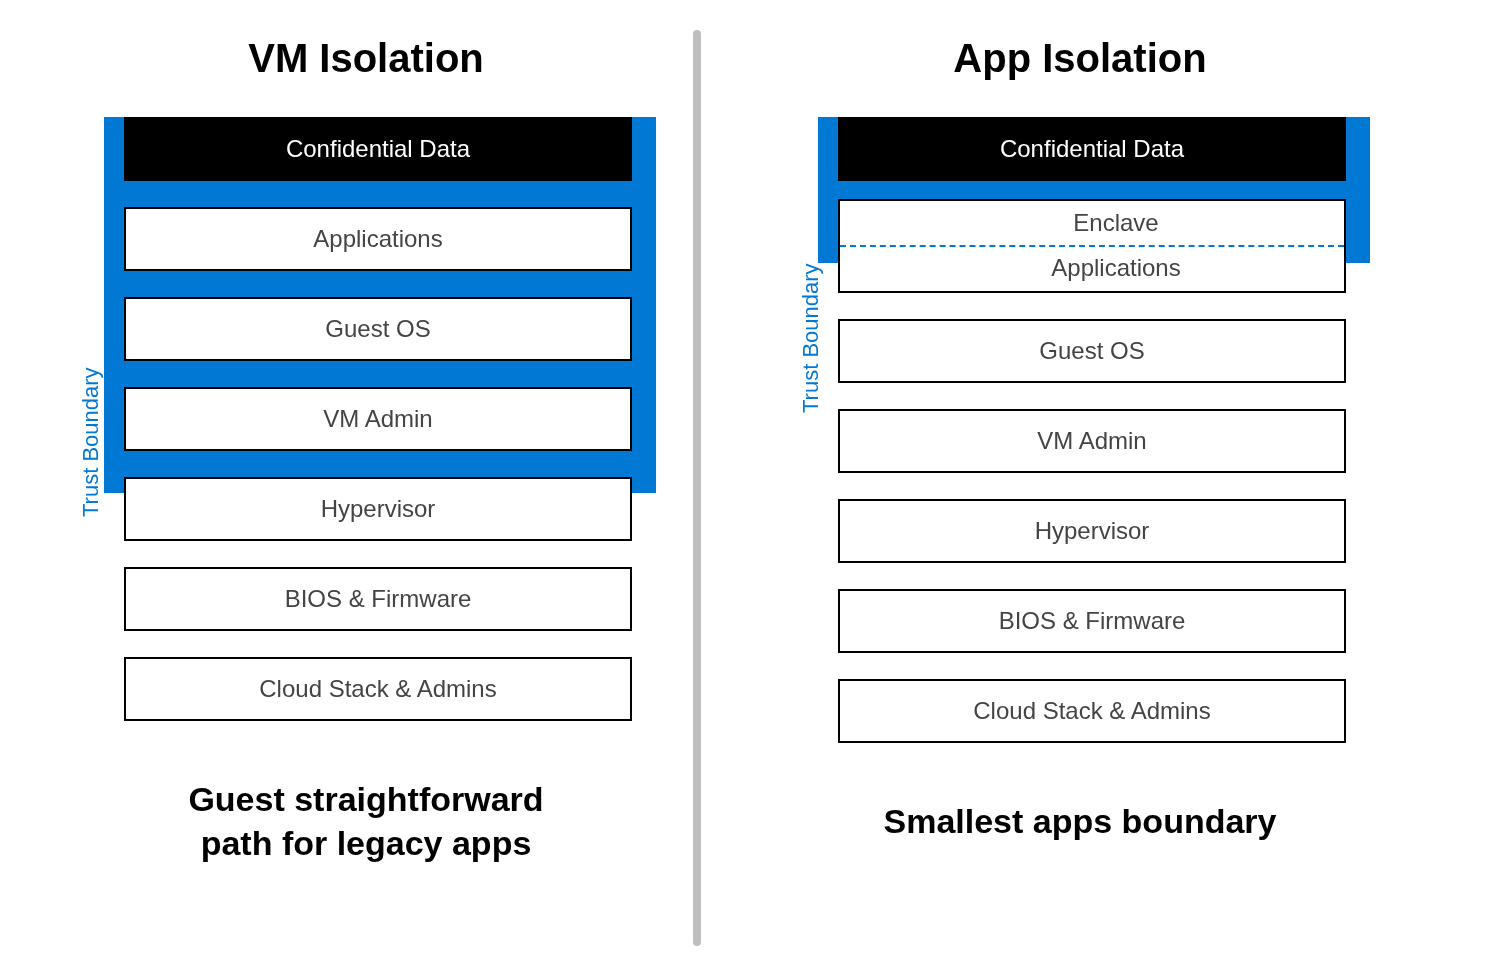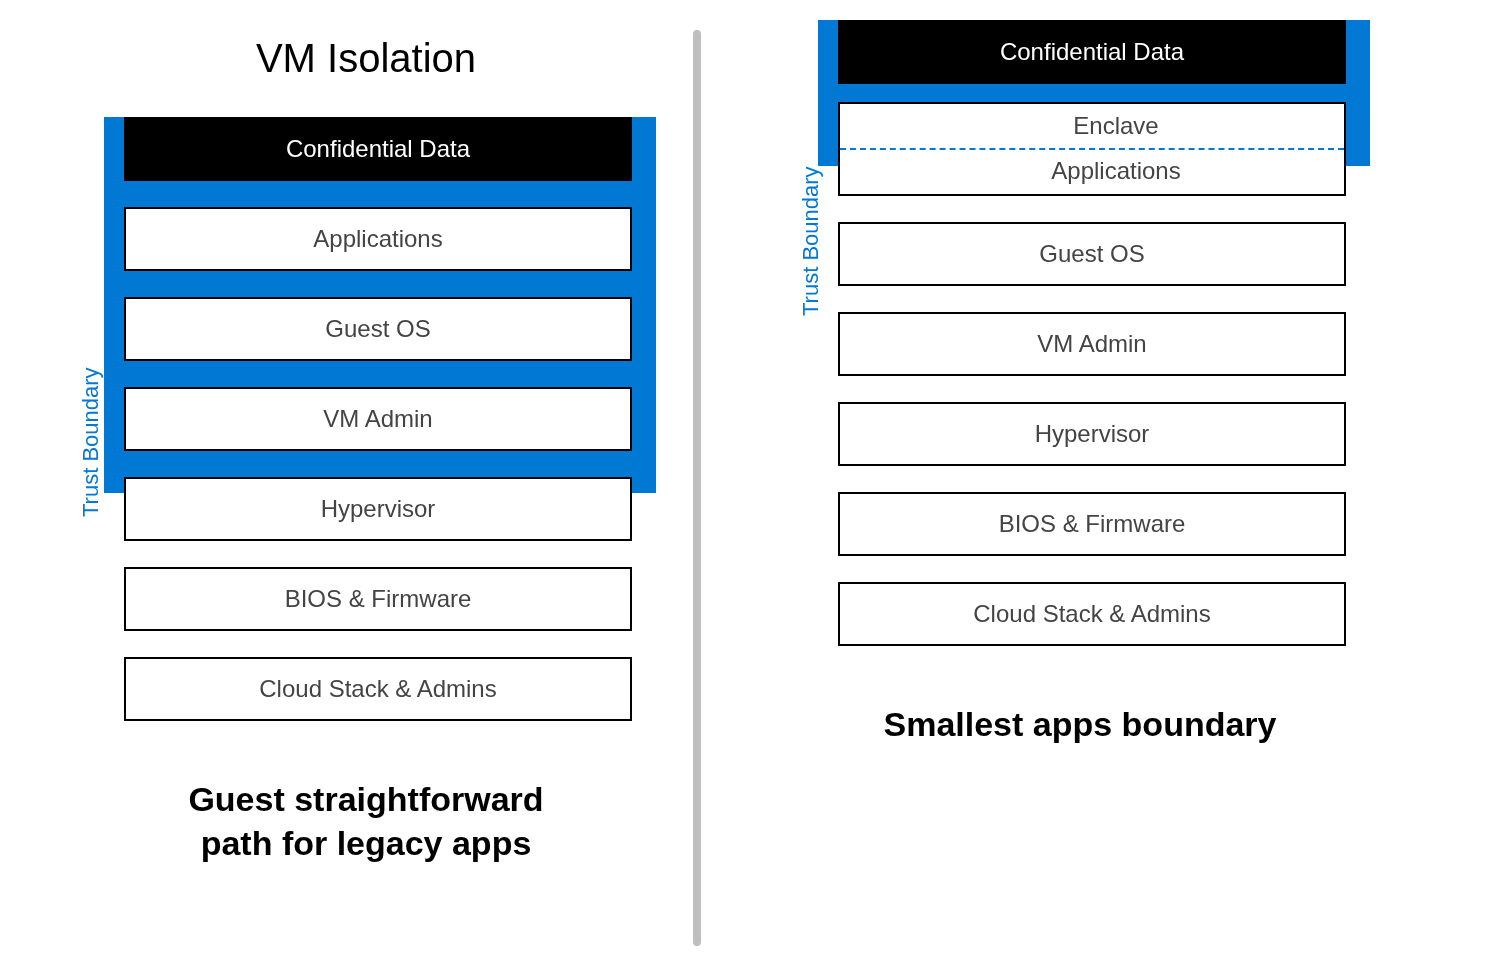--- a/index.html
+++ b/index.html
@@ -15,21 +15,21 @@
     position: absolute;
     top: 0;
     width: 640px;
   }
   .col-left { left: 46px; }
   .col-right { left: 760px; }
 
   .title {
     text-align: center;
     font-size: 40px;
-    font-weight: 400;
+    font-weight: 700;
     margin-top: 36px;
     margin-bottom: 36px;
     color: #000;
   }
 
   .trust-label {
     position: absolute;
     color: #0078D4;
     font-size: 22px;
     transform: rotate(-90deg);
@@ -135,20 +135,21 @@
       <div class="box">Cloud Stack &amp; Admins</div>
     </div>
   </div>
   <div class="caption">
     <span>Guest straightforward</span><br>
     <span>path for legacy apps</span>
   </div>
 </div>
 
 <div class="col col-right">
+  <div class="title">App Isolation</div>
   <div class="stack-wrap">
     <div class="trust-label right">Trust Boundary</div>
     <div class="blue-bg right"></div>
     <div class="stack">
       <div class="box black">Confidential Data</div>
       <div class="enclave-box">
         <div class="enclave-top">Enclave</div>
         <div class="enclave-divider"></div>
         <div class="enclave-bottom">Applications</div>
       </div>

